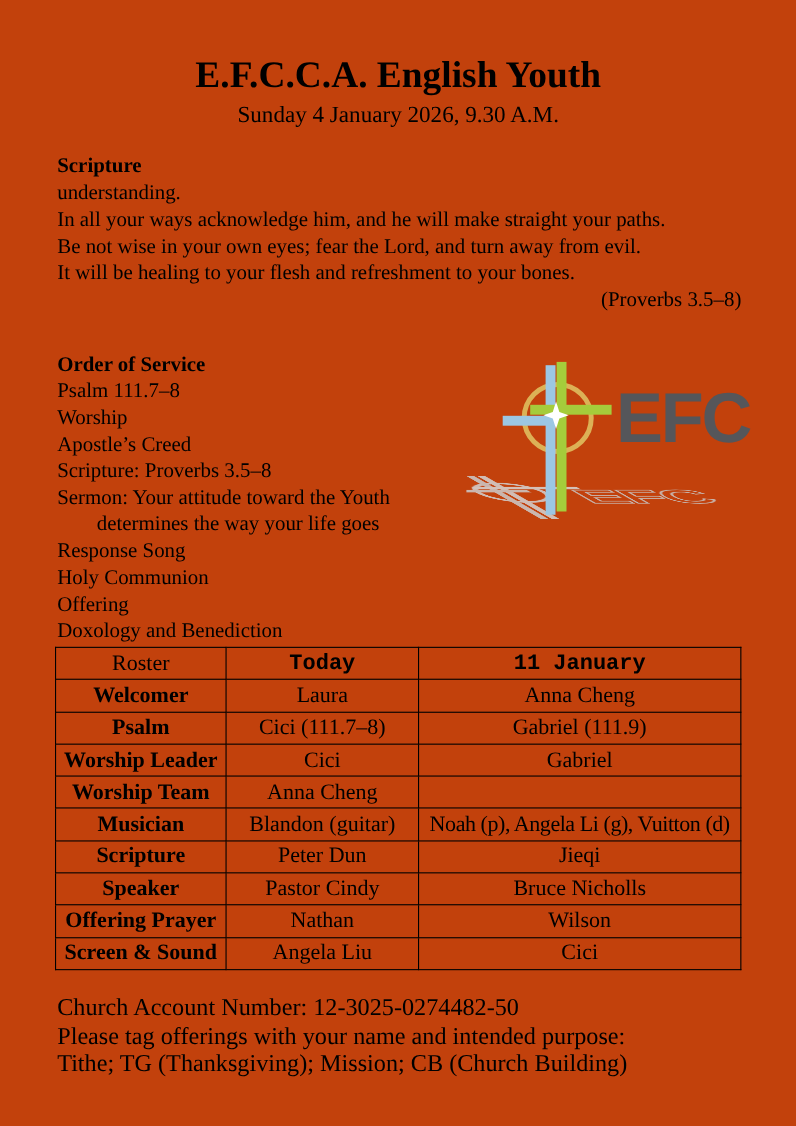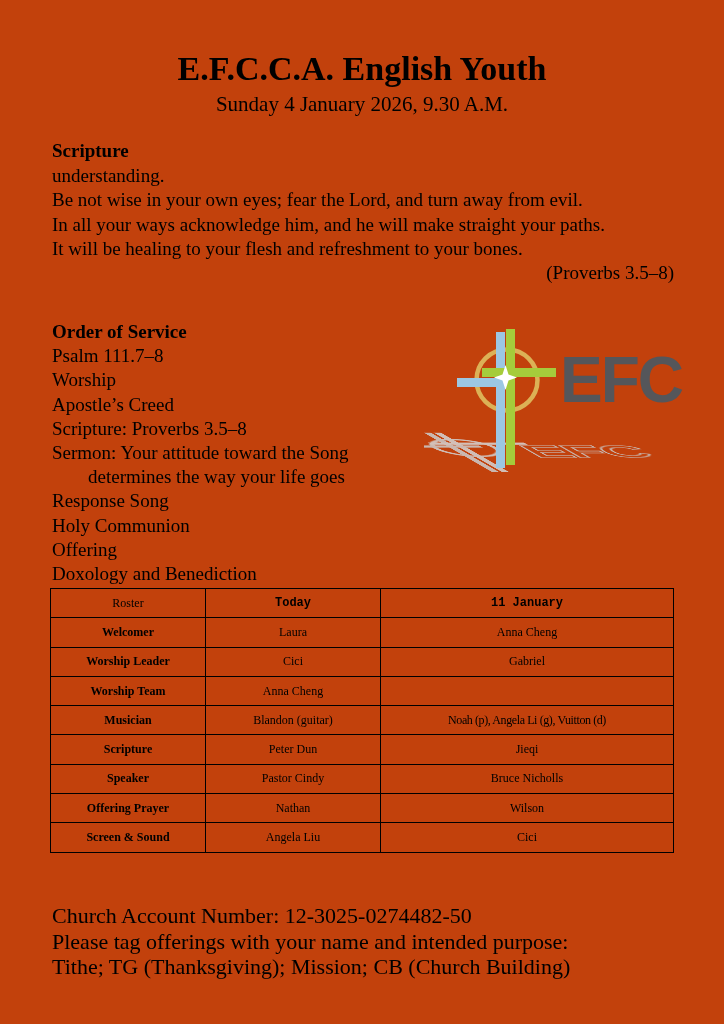--- a/index.html
+++ b/index.html
@@ -9,52 +9,52 @@
              font-size:34px;font-weight:bold;}
   .doc-subtitle{position:absolute;top:92px;left:0;width:100%;text-align:center;font-size:21px;}
   .scripture{position:absolute;left:52px;top:139px;width:622px;font-size:19px;line-height:24.5px;}
   .sec-heading{font-weight:bold;}
   .scripture-ref{text-align:right;margin-top:-1px;}
   .order{position:absolute;left:52px;top:320px;width:390px;font-size:19px;line-height:24.2px;}
   .order .indent{padding-left:36px;}
   .logo-wrap{position:absolute;left:424px;top:322px;width:290px;height:172px;}
   .shadow-g{filter:blur(0.5px);}
   table.roster{position:absolute;left:50px;top:588px;width:623px;border-collapse:collapse;
-               font-size:12px;table-layout:fixed;}
+               font-size:20px;table-layout:fixed;}
   table.roster td{border:1.5px solid #000;text-align:center;height:28.3px;padding:0 2px;
                   overflow:hidden;white-space:nowrap;}
   td.role{font-weight:bold;}
   td.hdr-b{font-weight:bold;font-family:Liberation Mono, monospace;}
   td.tight{letter-spacing:-0.4px;}
   .footer{position:absolute;left:52px;top:903px;width:622px;font-size:22px;line-height:25.5px;}
 </style>
 </head>
 <body>
 
 <div class="page">
 
   <div class="doc-title">E.F.C.C.A. English Youth</div>
   <div class="doc-subtitle">Sunday 4 January 2026, 9.30 A.M.</div>
 
   <div class="scripture">
     <div class="sec-heading">Scripture</div>
     <div>understanding.</div>
+    <div>In all your ways acknowledge him, and he will make straight your paths.</div>
     <div>Be not wise in your own eyes; fear the Lord, and turn away from evil.</div>
-    <div>In all your ways acknowledge him, and he will make straight your paths.</div>
     <div>It will be healing to your flesh and refreshment to your bones.</div>
     <div class="scripture-ref">(Proverbs 3.5–8)</div>
   </div>
 
   <div class="order">
     <div class="sec-heading">Order of Service</div>
     <div>Psalm 111.7–8</div>
     <div>Worship</div>
     <div>Apostle’s Creed</div>
     <div>Scripture: Proverbs 3.5–8</div>
-    <div>Sermon: Your attitude toward the Song</div>
+    <div>Sermon: Your attitude toward the Youth</div>
     <div class="indent">determines the way your life goes</div>
     <div>Response Song</div>
     <div>Holy Communion</div>
     <div>Offering</div>
     <div>Doxology and Benediction</div>
   </div>
 
   <div class="logo-wrap">
     <svg width="290" height="172" viewBox="0 0 290 172">
 
@@ -92,20 +92,25 @@
       <td>Roster</td>
       <td class="hdr-b">Today</td>
       <td class="hdr-b">11 January</td>
     </tr>
     <tr>
       <td class="role">Welcomer</td>
       <td>Laura</td>
       <td>Anna Cheng</td>
     </tr>
     <tr>
+      <td class="role">Psalm</td>
+      <td>Cici (111.7–8)</td>
+      <td>Gabriel (111.9)</td>
+    </tr>
+    <tr>
       <td class="role">Worship Leader</td>
       <td>Cici</td>
       <td>Gabriel</td>
     </tr>
     <tr>
       <td class="role">Worship Team</td>
       <td>Anna Cheng</td>
       <td></td>
     </tr>
     <tr>

